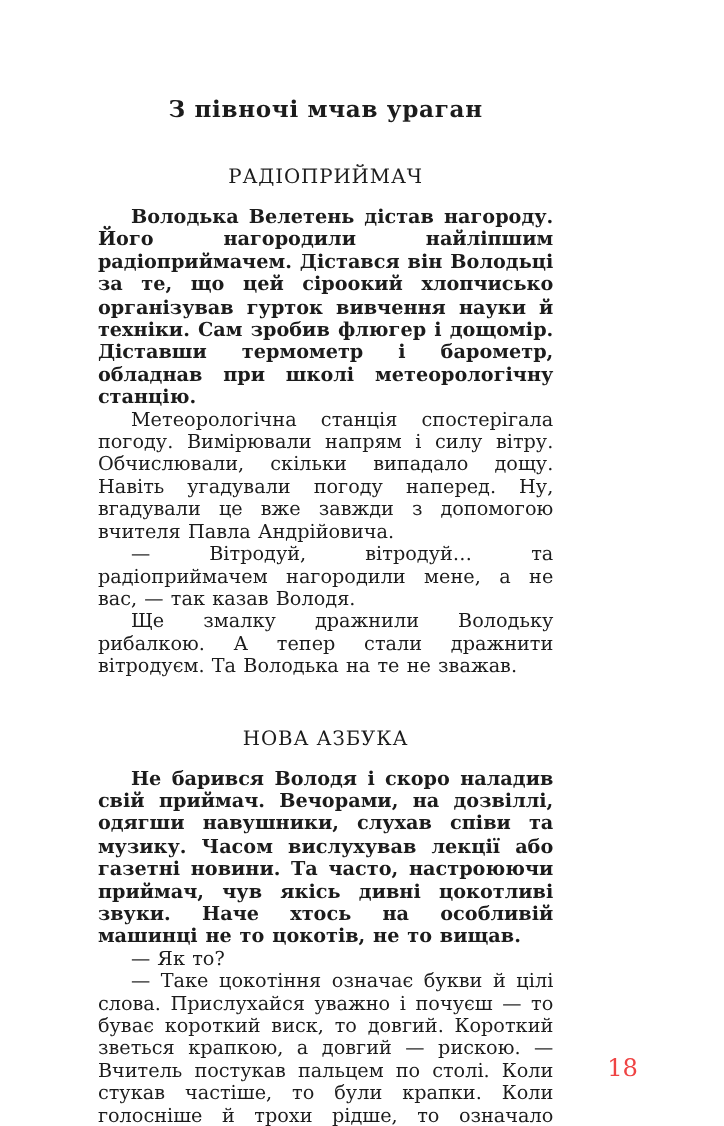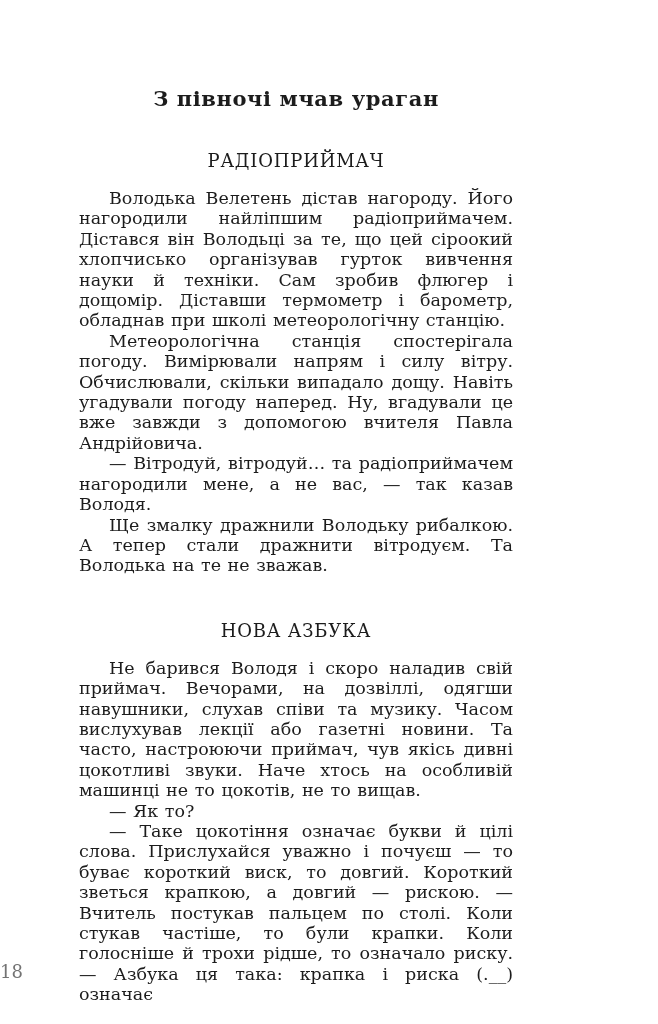--- a/index.html
+++ b/index.html
@@ -20,21 +20,21 @@
   }
   .chapter-title {
     margin: 0;
     text-align: center;
     font-size: 21px;
     font-weight: bold;
     letter-spacing: 0.6px;
     line-height: 26px;
   }
   .section {
-    margin: 4px;
+    margin: 14px;
   }
   .section-heading {
     margin: 0;
     text-align: center;
     font-weight: normal;
     font-size: 18px;
     letter-spacing: 0.8px;
     line-height: 22px;
   }
   .section-radio .section-heading { margin-top: 38px; }
@@ -42,30 +42,31 @@
   .body-paragraph {
     margin: 0;
     font-size: 17.5px;
     line-height: 20.4px;
     text-align: justify;
     text-indent: 30px;
     word-spacing: 1px;
   }
   .body-paragraph.first {
     margin-top: 16px;
+    font-weight: bold;
   }
   .page-number {
     position: absolute;
     left: 0;
     right: 0;
     bottom: 40px;
-    text-align: left;
-    font-size: 18px;
+    text-align: right;
+    font-size: 22px;
     line-height: 24px;
-    color: #737373;
+    color: #ef4444;
   }
 </style>
 </head>
 <body>
 
 <div class="page">
 
   <h1 class="chapter-title">З півночі мчав ураган</h1>
 
   <section class="section section-radio">

